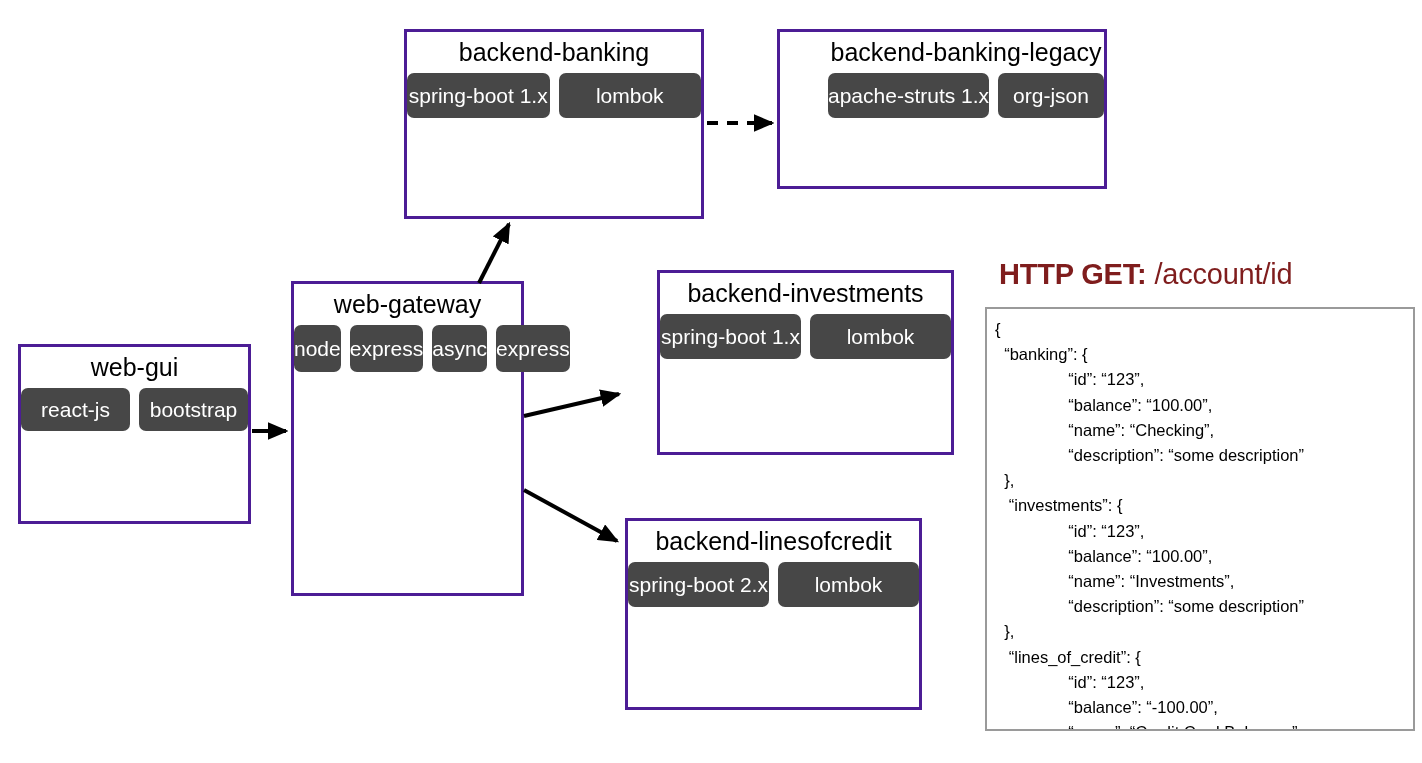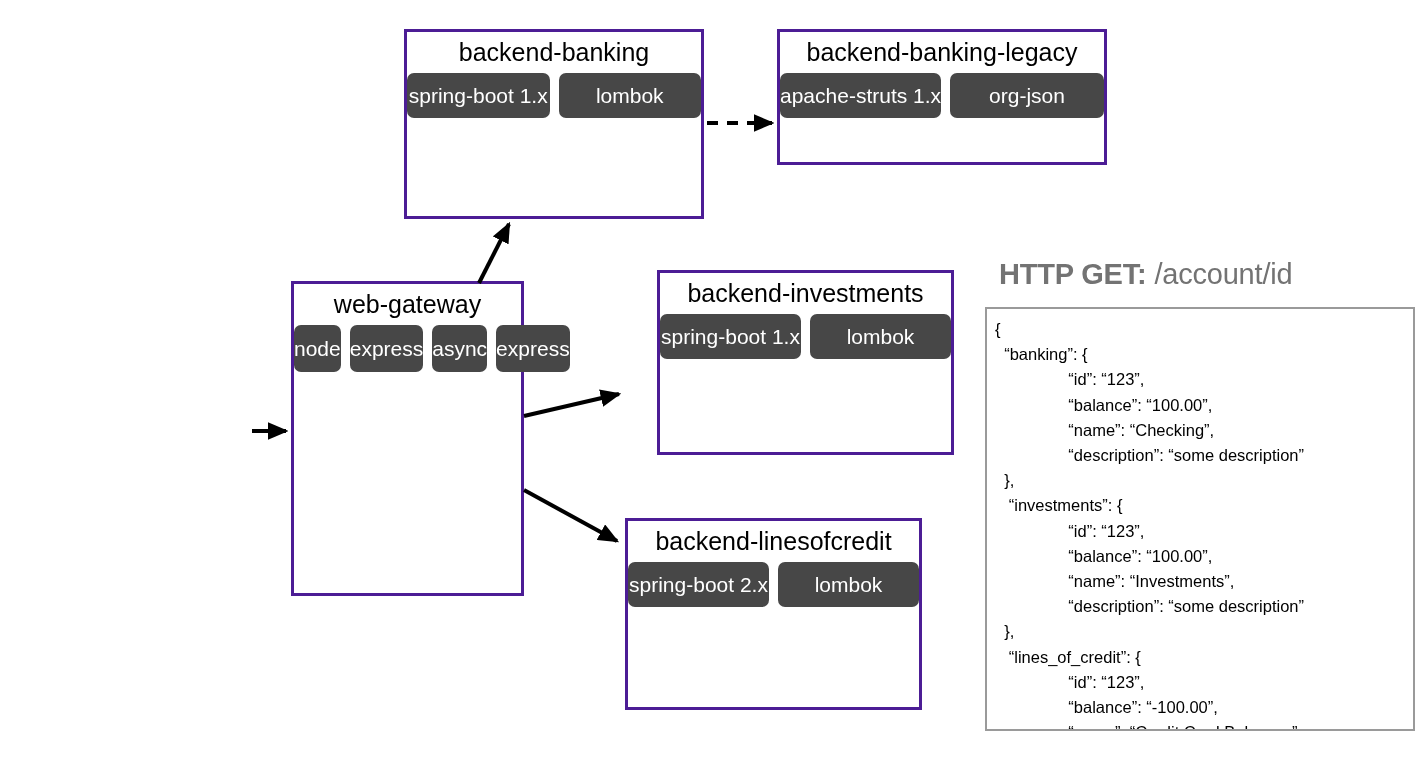--- a/index.html
+++ b/index.html
@@ -61,21 +61,21 @@
   
   #box-web-gui       { left: 18px;  top: 344px; width: 233px; height: 180px; }
   #box-web-gui .pill       { width: 148px; height: 43px; }
 
   #box-web-gateway   { left: 291px; top: 281px; width: 233px; height: 315px; }
   #box-web-gateway .pill   { width: 156px; height: 47px; }
 
   #box-backend-banking { left: 404px; top: 29px; width: 300px; height: 190px; }
   #box-backend-banking .pill { width: 237px; height: 45px; }
 
-  #box-backend-banking-legacy { left: 777px; top: 29px; width: 330px; height: 136px; }
+  #box-backend-banking-legacy { left: 777px; top: 29px; width: 330px; height: 160px; padding-left: 48px; }
   #box-backend-banking-legacy .pill { width: 253px; height: 45px; }
 
   #box-backend-investments { left: 625px; top: 270px; width: 297px; height: 185px; margin-left: 32px; }
   #box-backend-investments .pill { width: 235px; height: 45px; }
 
   #box-backend-linesofcredit { left: 625px; top: 518px; width: 297px; height: 192px; }
   #box-backend-linesofcredit .pill { width: 235px; height: 45px; }
 
   
   #arrows {
@@ -87,21 +87,21 @@
   }
 
   
   #http-panel {
     position: absolute;
     left: 985px;
     top: 258px;
   }
   #http-heading {
     font-size: 29px;
-    color: #737373;
+    color: #7f1d1d;
     white-space: nowrap;
     margin: 0 0 16px 14px;
     letter-spacing: -0.2px;
   }
   #http-heading .bold { font-weight: bold; }
   #json-box {
     box-sizing: border-box;
     width: 430px;
     height: 424px;
     border: 2px solid #9a9a9a;
@@ -131,20 +131,27 @@
   </div>
 
   <div class="svc-box" id="box-backend-banking-legacy">
     <div class="svc-title">backend-banking-legacy</div>
     <div class="pill-stack">
       <div class="pill">apache-struts 1.x</div>
       <div class="pill">org-json</div>
     </div>
   </div>
 
+  <div class="svc-box" id="box-web-gui">
+    <div class="svc-title">web-gui</div>
+    <div class="pill-stack">
+      <div class="pill">react-js</div>
+      <div class="pill">bootstrap</div>
+    </div>
+  </div>
 
   <div class="svc-box" id="box-web-gateway">
     <div class="svc-title">web-gateway</div>
     <div class="pill-stack">
       <div class="pill">node</div>
       <div class="pill">express</div>
       <div class="pill">async</div>
       <div class="pill">express</div>
     </div>
   </div>

